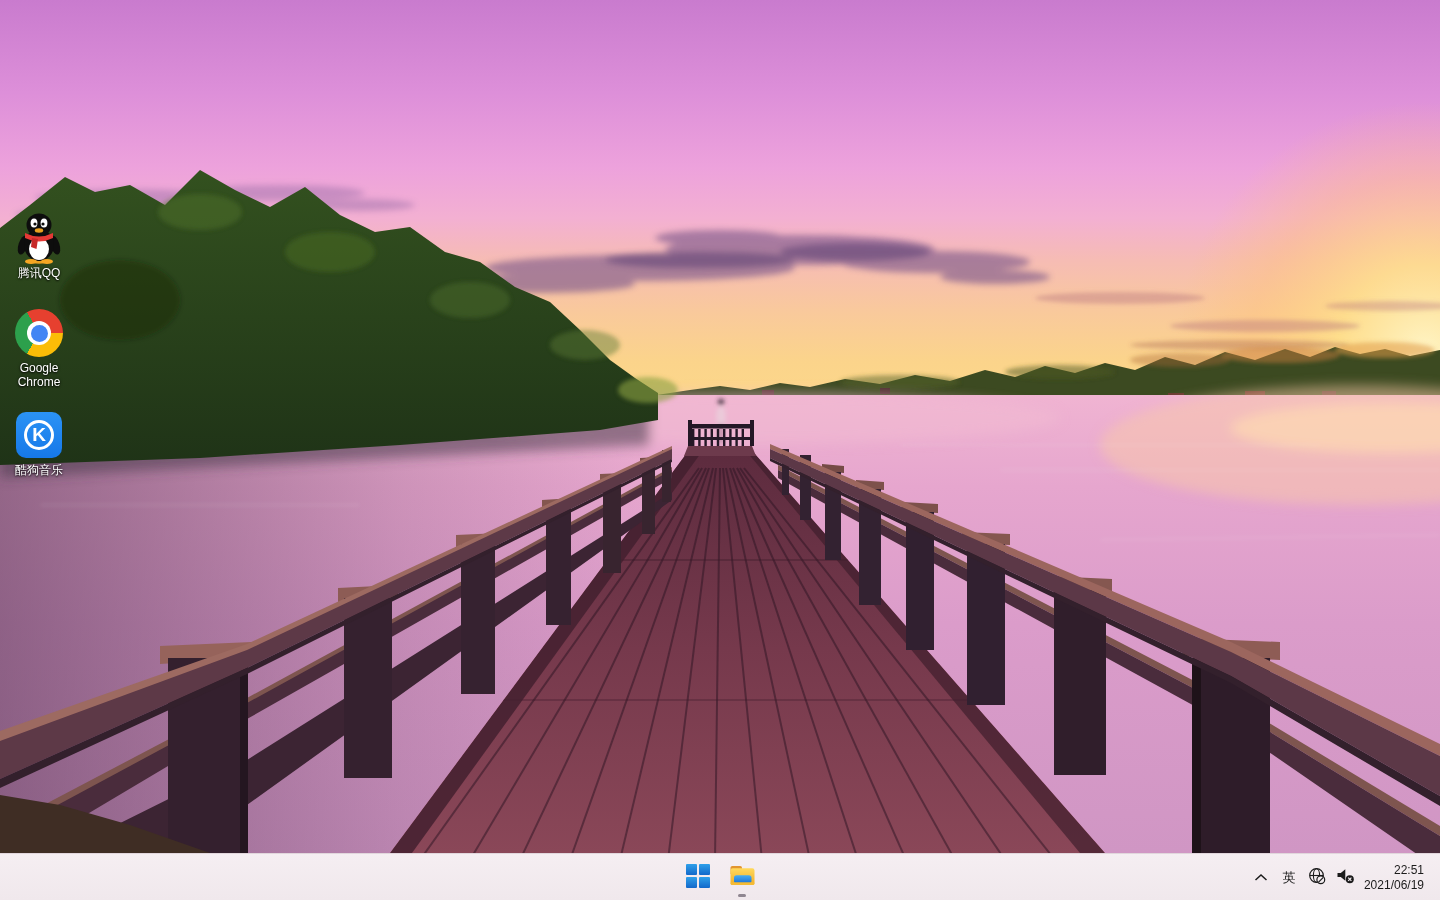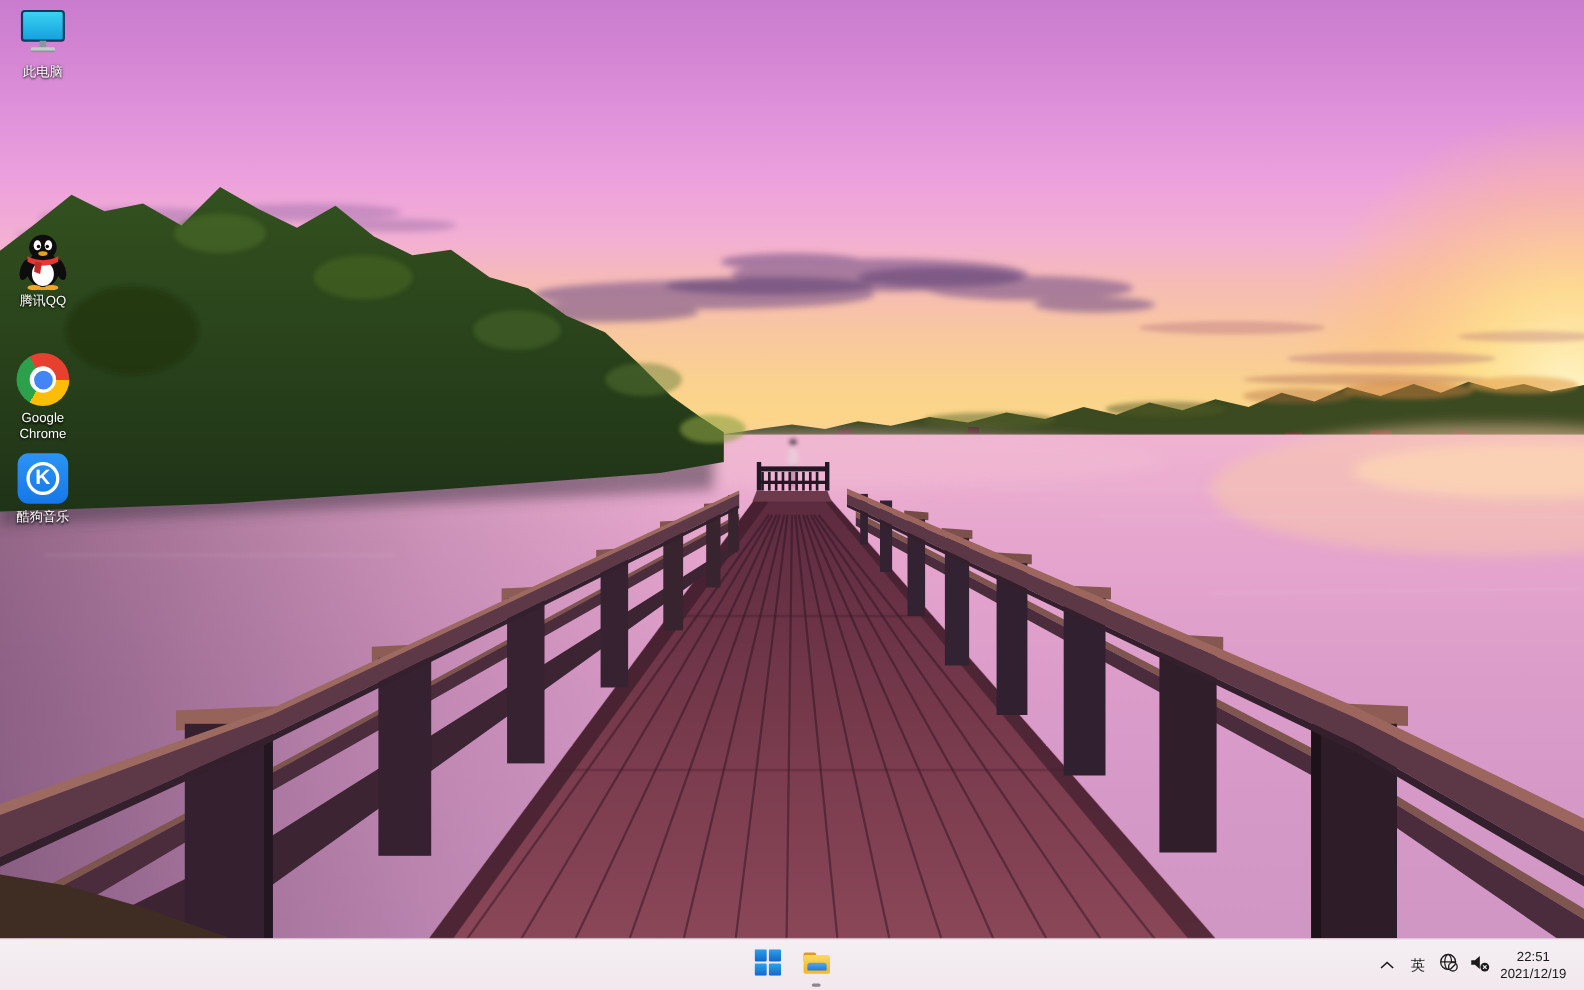--- a/index.html
+++ b/index.html
@@ -37,21 +37,21 @@
   .tb-center { position:absolute; left:50%; top:0; transform:translateX(-50%); height:47px;
       display:flex; align-items:center; gap:4px; }
   .tb-btn { position:relative; width:40px; height:40px; border-radius:5px; display:flex; align-items:center;
       justify-content:center; cursor:pointer; }
   .run-indicator { position:absolute; bottom:1px; left:50%; transform:translateX(-50%);
       width:8px; height:3px; border-radius:2px; background:#8f8690; }
   .tb-tray { position:absolute; right:0; top:0; height:47px; display:flex; align-items:center; padding-right:12px; }
   .tray-item { height:36px; min-width:28px; padding:0 5px; display:flex; align-items:center; justify-content:center;
       border-radius:5px; cursor:pointer; color:#1b1b1b; }
   .ime { font-size:13px; }
-  .clock { text-align:center; font-size:12px; line-height:15px; color:#1b1b1b; padding:0 4px; }
+  .clock { text-align:right; font-size:12px; line-height:15px; color:#1b1b1b; padding:0 4px; }
 </style>
 </head>
 <body>
 
 <div class="wallpaper">
 <svg viewBox="0 0 1440 853" preserveAspectRatio="none">
   <defs>
     <linearGradient id="sky" x1="0" y1="0" x2="0" y2="1">
       <stop offset="0" stop-color="#c97bce"></stop>
           <stop offset=".22" stop-color="#dd8fd9"></stop>
@@ -272,37 +272,20 @@
     <rect x="782" y="449" width="7" height="46" fill="#332231"></rect>
     <polygon points="770,444 1231,642 1440,744 1440,756 1231,652 770,449" fill="#9c665e"></polygon>
     <polygon points="770,449 1231,652 1440,756 1440,796 1231,676 770,458" fill="#5c3847"></polygon>
     <polygon points="770,458 1231,676 1440,796 1440,806 1231,683 770,461" fill="#33202c"></polygon>
   </g>
 </svg>
 </div>
 
 <div class="desktop-icons">
 
-  <div class="desktop-icon" style="top:4px">
-    <div class="di-glyph">
-      <svg width="46" height="46" viewBox="0 0 46 46">
-        <defs>
-            <linearGradient id="pcScr" x1="0" y1="0" x2="0" y2="1">
-          <stop offset="0" stop-color="#3bd3f2"></stop>
-              <stop offset="1" stop-color="#12a0dd"></stop>
-            </linearGradient>
-          </defs>
-        <rect x="4" y="3" width="38" height="27" rx="2.5" fill="url(#pcScr)" stroke="#0d3b5e" stroke-width="2"></rect>
-        <rect x="20" y="30" width="6" height="6" fill="#8b959e"></rect>
-        <rect x="12" y="36" width="22" height="4" rx="1.5" fill="#c2c9d0"></rect>
-        <rect x="12" y="39" width="22" height="1.4" rx=".7" fill="#8b959e"></rect>
-      </svg>
-    </div>
-    <div class="di-label">此电脑</div>
-  </div>
 
 
   <div class="desktop-icon" style="top:212px">
     <div class="di-glyph">
       <svg width="48" height="52" viewBox="0 0 48 52">
         <ellipse cx="8" cy="33" rx="4.5" ry="10" fill="#0d0d0d" transform="rotate(18 8 33)"></ellipse>
         <ellipse cx="40" cy="33" rx="4.5" ry="10" fill="#0d0d0d" transform="rotate(-18 40 33)"></ellipse>
         <ellipse cx="24" cy="49" rx="8" ry="2.8" fill="#e8a020"></ellipse>
         <ellipse cx="24" cy="33" rx="15" ry="16" fill="#0d0d0d"></ellipse>
         <ellipse cx="24" cy="13" rx="12.5" ry="11.5" fill="#0d0d0d"></ellipse>
@@ -314,21 +297,21 @@
         <ellipse cx="24" cy="18.5" rx="4.2" ry="2.2" fill="#e8a020"></ellipse>
         <path d="M10,21 Q24,28 38,21 L38,26 Q24,33 10,26 Z" fill="#e53935"></path>
         <polygon points="17,26 23,27 21.5,37 16,35" fill="#c62828"></polygon>
         <ellipse cx="16" cy="49.5" rx="6" ry="2.4" fill="#f5a623"></ellipse>
         <ellipse cx="32" cy="49.5" rx="6" ry="2.4" fill="#f5a623"></ellipse>
       </svg>
     </div>
     <div class="di-label">腾讯QQ</div>
   </div>
 
-  <div class="desktop-icon" style="top:319px">
+  <div class="desktop-icon" style="top:307px">
     <div class="di-glyph">
       <span class="chrome-ball">
           <span class="chrome-ring"></span>
           <span class="chrome-core"></span>
         </span>
     </div>
     <div class="di-label">Google Chrome</div>
   </div>
 
   <div class="desktop-icon" style="top:409px">
@@ -411,17 +394,17 @@
           <path d="M1.5,6 L4.8,6 L9.3,2.2 L9.3,13.8 L4.8,10 L1.5,10 Z" fill="#1b1b1b"></path>
           <circle cx="13.8" cy="12.2" r="4" fill="#1b1b1b"></circle>
           <line x1="12.2" y1="10.6" x2="15.4" y2="13.8" stroke="#f3edf1" stroke-width="1.2"></line>
           <line x1="15.4" y1="10.6" x2="12.2" y2="13.8" stroke="#f3edf1" stroke-width="1.2"></line>
         </svg>
       </span>
     </div>
     <div class="tray-item clock">
       <div>
         <div>22:51</div>
-        <div>2021/12/19</div>
+        <div>2021/06/19</div>
       </div>
     </div>
   </div>
 </div>
 
 </body></html>

